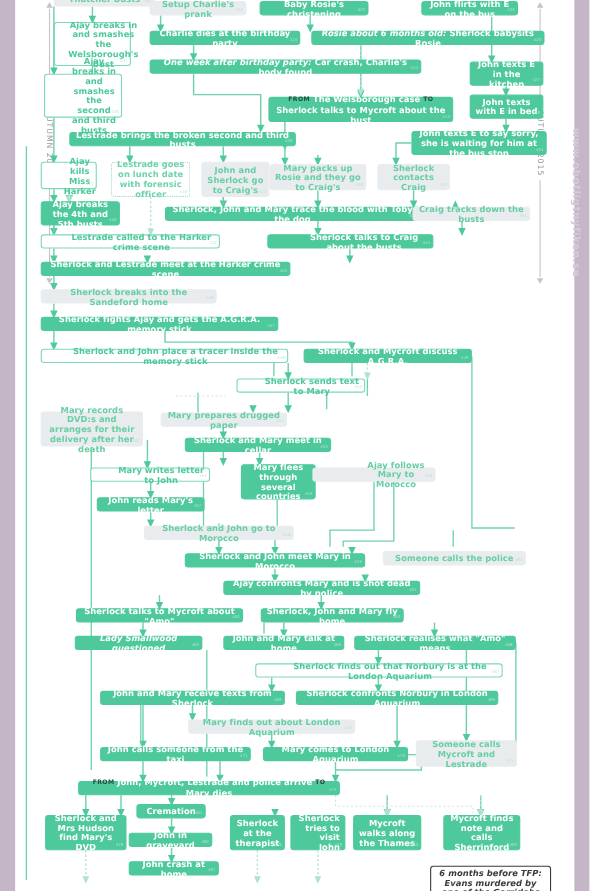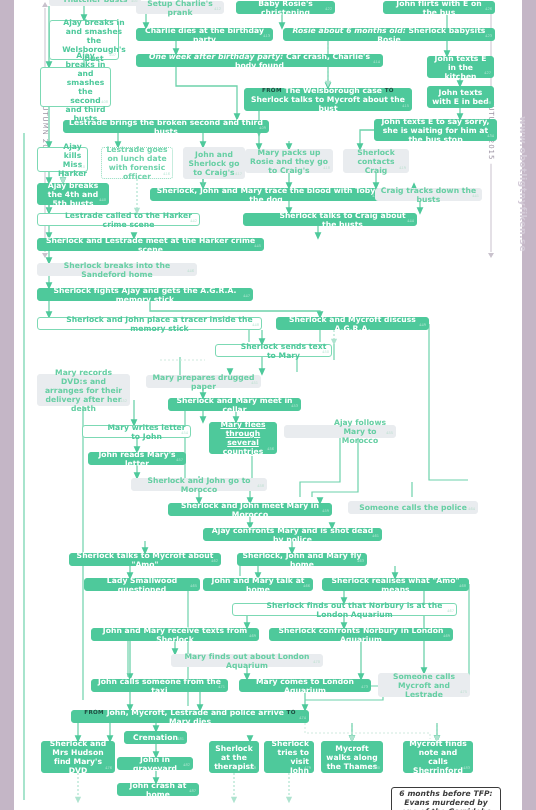--- a/index.html
+++ b/index.html
@@ -221,21 +221,21 @@
         <span class="idx">401</span>
       </div>
       <div class="node grey" style="left: 136px; top: 1px; width: 88px; height: 13px;">
         <span>Setup Charlie's prank</span>
         <span class="idx">412</span>
       </div>
       <div class="node solid" style="left: 236px; top: 1px; width: 99px; height: 13px;">
         <span>Baby Rosie's christening</span>
         <span class="idx">422</span>
       </div>
-      <div class="node solid" style="left: 383px; top: 1px; width: 112px; height: 13px;">
+      <div class="node solid" style="left: 383px; top: 1px; width: 88px; height: 13px;">
         <span>John flirts with E on the bus</span>
         <span class="idx">426</span>
       </div>
       <div class="node outline" style="left: 49px; top: 20px; width: 70px; height: 40px;">
         <span>Ajay breaks in and smashes the Welsborough's bust</span>
         <span class="idx">407</span>
       </div>
       <div class="node solid" style="left: 136px; top: 28px; width: 137px; height: 13px;">
         <span>Charlie dies at the birthday party</span>
         <span class="idx">413</span>
@@ -301,21 +301,21 @@
         <span class="idx">420</span>
       </div>
       <div class="node grey" style="left: 375px; top: 188px; width: 107px; height: 13px;">
         <span>Craig tracks down the busts</span>
         <span class="idx">441</span>
       </div>
       <div class="node outline" style="left: 37px; top: 213px; width: 163px; height: 13px;">
         <span>Lestrade called to the Harker crime scene</span>
         <span class="idx">442</span>
       </div>
-      <div class="node solid" style="left: 243px; top: 213px; width: 174px; height: 13px; padding-left: 29px;">
+      <div class="node solid" style="left: 243px; top: 213px; width: 151px; height: 13px; padding-left: 29px;">
         <span>Sherlock talks to Craig about the busts</span>
         <span class="idx">444</span>
       </div>
       <div class="node solid" style="left: 37px; top: 238px; width: 227px; height: 13px;">
         <span>Sherlock and Lestrade meet at the Harker crime scene</span>
         <span class="idx">445</span>
       </div>
       <div class="node grey" style="left: 37px; top: 263px; width: 160px; height: 13px;">
         <span>Sherlock breaks into the Sandeford home</span>
         <span class="idx">446</span>
@@ -345,21 +345,21 @@
         <span class="idx">451</span>
       </div>
       <div class="node solid" style="left: 168px; top: 398px; width: 133px; height: 13px;">
         <span>Sherlock and Mary meet in cellar</span>
         <span class="idx">453</span>
       </div>
       <div class="node outline" style="left: 82px; top: 425px; width: 109px; height: 13px;">
         <span>Mary writes letter to John</span>
         <span class="idx">454</span>
       </div>
-      <div class="node solid" style="left: 209px; top: 422px; width: 68px; height: 32px; text-decoration: underline;">
+      <div class="node solid" style="left: 219px; top: 422px; width: 68px; height: 32px;">
         <span>Mary flees through several countries</span>
         <span class="idx">456</span>
       </div>
       <div class="node grey" style="left: 284px; top: 425px; width: 112px; height: 13px; padding-left: 44px;">
         <span>Ajay follows Mary to Morocco</span>
         <span class="idx">455</span>
       </div>
       <div class="node solid" style="left: 88px; top: 452px; width: 98px; height: 13px;">
         <span>John reads Mary's letter</span>
         <span class="idx">457</span>
@@ -381,21 +381,21 @@
         <span class="idx">461</span>
       </div>
       <div class="node solid" style="left: 69px; top: 553px; width: 152px; height: 13px;">
         <span>Sherlock talks to Mycroft about "Amo"</span>
         <span class="idx">462</span>
       </div>
       <div class="node solid" style="left: 237px; top: 553px; width: 130px; height: 13px; text-align: center;">
         <span>Sherlock, John and Mary fly home</span>
         <span class="idx">463</span>
       </div>
-      <div class="node solid" style="left: 84px; top: 578px; width: 116px; height: 13px;">
+      <div class="node solid" style="left: 68px; top: 578px; width: 116px; height: 13px; font-style: italic;">
         <span>Lady Smallwood questioned</span>
         <span class="idx">465</span>
       </div>
       <div class="node solid" style="left: 203px; top: 578px; width: 110px; height: 13px;">
         <span>John and Mary talk at home</span>
         <span class="idx">466</span>
       </div>
       <div class="node solid" style="left: 322px; top: 578px; width: 147px; height: 13px;">
         <span>Sherlock realises what "Amo" means</span>
         <span class="idx">468</span>

